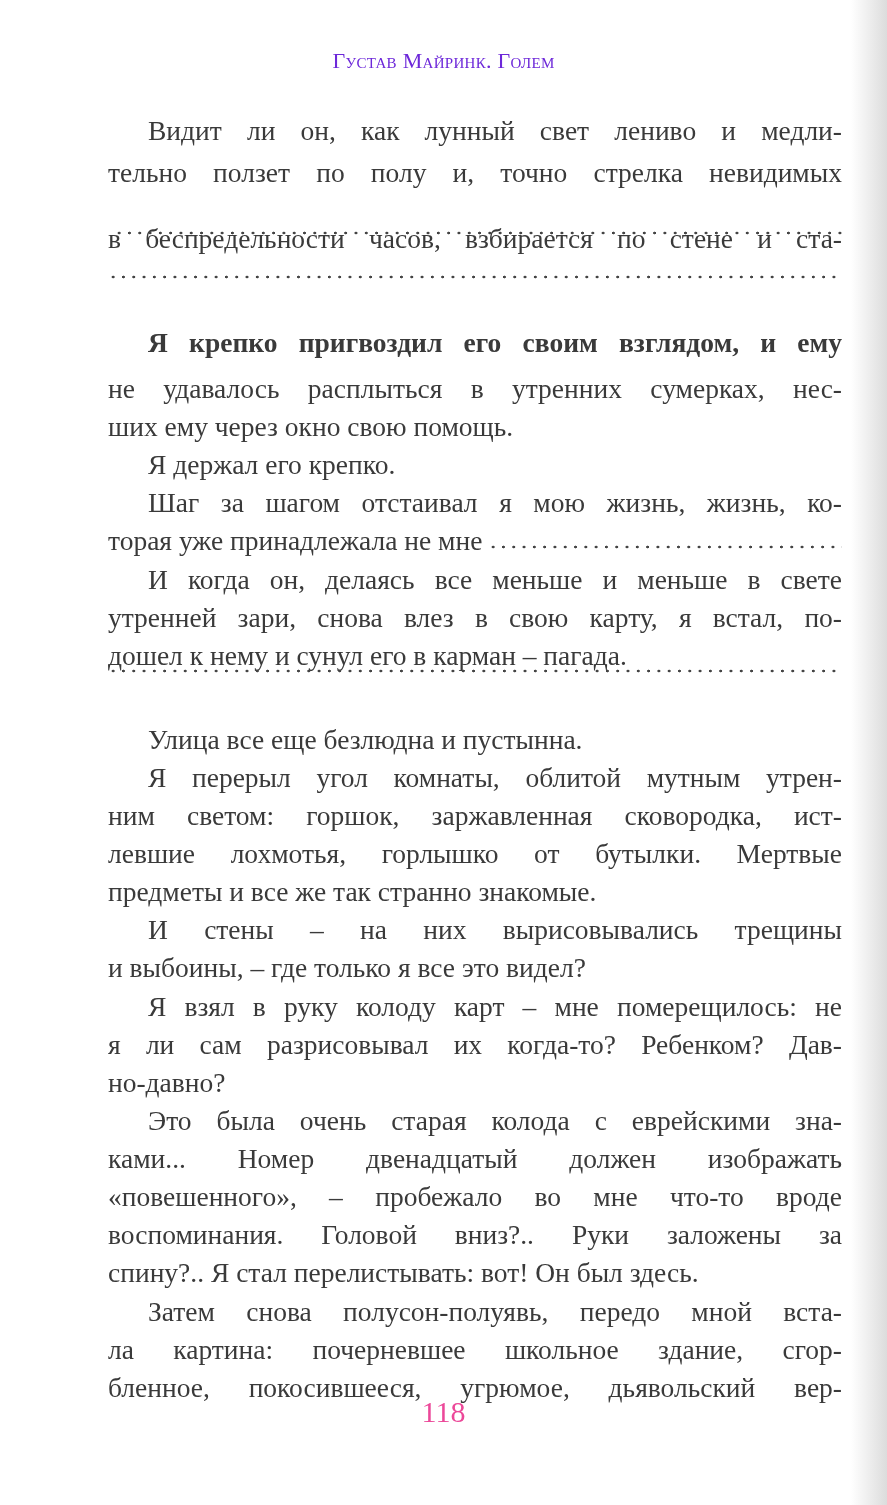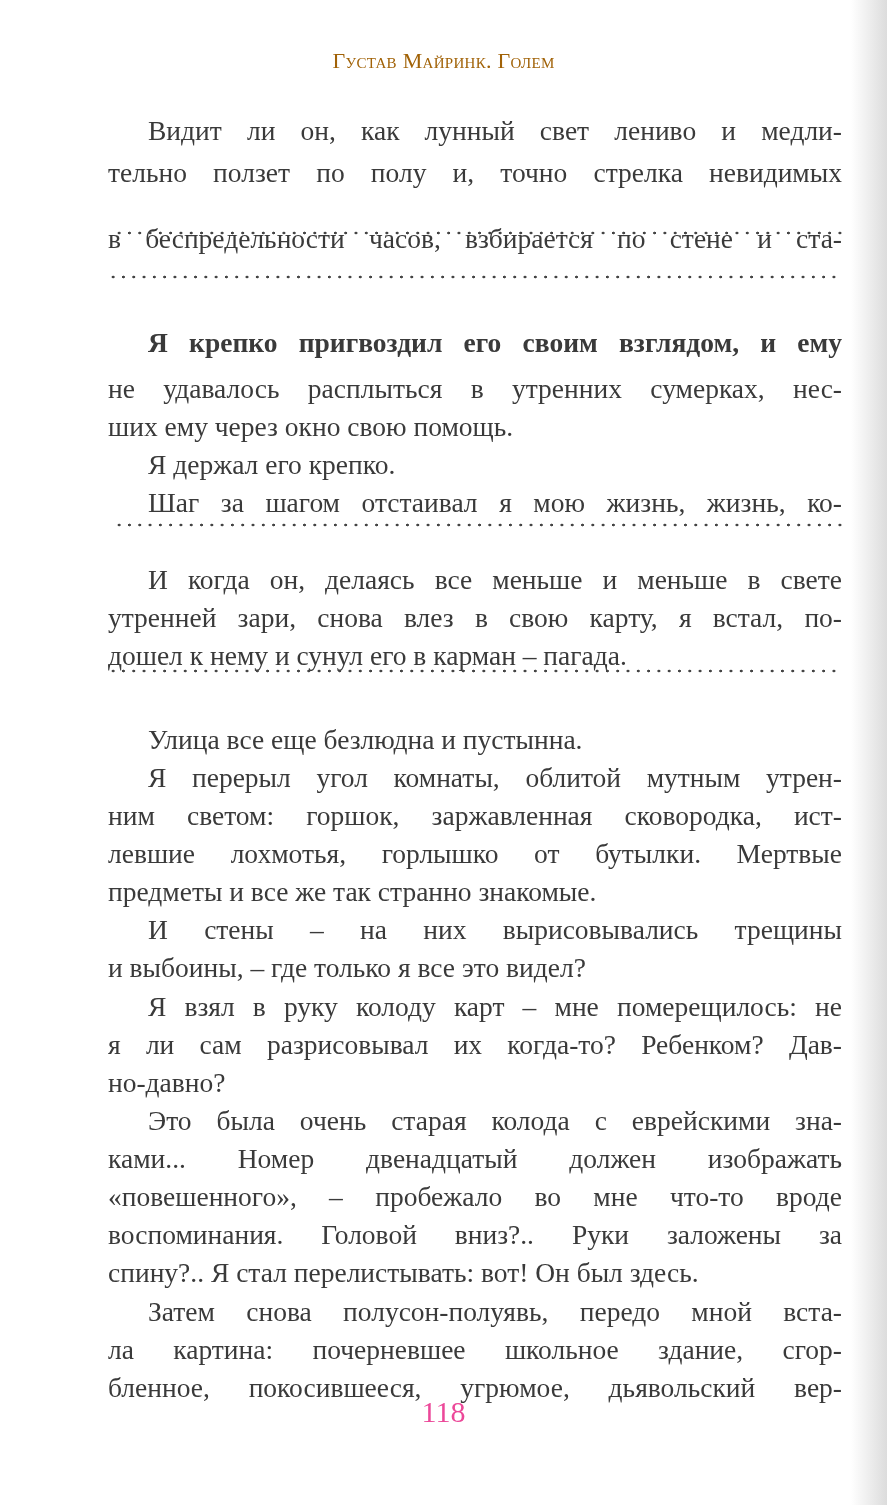--- a/index.html
+++ b/index.html
@@ -8,21 +8,21 @@
     background: #ffffff;
     font-family: "Liberation Serif", "DejaVu Serif", serif;
     color: #3a3a3a;
   }
   .page-edge {
     position: absolute; top: 0; right: 0; width: 36px; height: 1505px;
     background: linear-gradient(to right, rgba(255,255,255,0) 0%, #ececec 55%, #dcdcdc 100%);
   }
   .running-head {
     position: absolute; top: 48px; left: 0; width: 887px; text-align: center;
-    font-size: 22px; letter-spacing: 0.3px; color: #a16207;
+    font-size: 22px; letter-spacing: 0.3px; color: #6d28d9;
     font-variant: small-caps;
   }
   .line {
     position: absolute; left: 108px; width: 734px;
     font-size: 27.5px; line-height: 38px; white-space: nowrap;
     text-align: justify; text-align-last: justify;
   }
   .line.indent { padding-left: 40px; width: 694px; }
   .line.last { text-align-last: left; }
   .dots {
@@ -53,20 +53,21 @@
     <div class="line" style="top: 192px; margin-top: 28px;">в беспредельности часов, взбирается по стене и ста-</div>
     <div class="line last" style="top: 230px; display: flex; align-items: baseline;">
       <span class="trail" style="flex: 1 1 0%; margin-left: 6px;"></span>
     </div>
     <div class="line indent" style="top: 324px; font-weight: bold;">Я крепко пригвоздил его своим взглядом, и ему</div>
     <div class="line" style="top: 370px;">не удавалось расплыться в утренних сумерках, нес-</div>
     <div class="line last" style="top: 408px;">ших ему через окно свою помощь.</div>
     <div class="line indent last" style="top: 446px;">Я держал его крепко.</div>
     <div class="line indent" style="top: 484px;">Шаг за шагом отстаивал я мою жизнь, жизнь, ко-</div>
     <div class="line last" style="top: 522px; display: flex; align-items: baseline;">
+      <span>торая уже принадлежала не мне</span>
       <span class="trail" style="flex: 1 1 0%; margin-left: 6px;"></span>
     </div>
     <div class="line indent" style="top: 561px;">И когда он, делаясь все меньше и меньше в свете</div>
     <div class="line" style="top: 599px;">утренней зари, снова влез в свою карту, я встал, по-</div>
     <div class="line last" style="top: 637px;">дошел к нему и сунул его в карман – пагада.</div>
     <div class="line indent last" style="top: 721px;">Улица все еще безлюдна и пустынна.</div>
     <div class="line indent" style="top: 759px;">Я перерыл угол комнаты, облитой мутным утрен-</div>
     <div class="line" style="top: 797px;">ним светом: горшок, заржавленная сковородка, ист-</div>
     <div class="line" style="top: 835px;">левшие лохмотья, горлышко от бутылки. Мертвые</div>
     <div class="line last" style="top: 873px;">предметы и все же так странно знакомые.</div>

